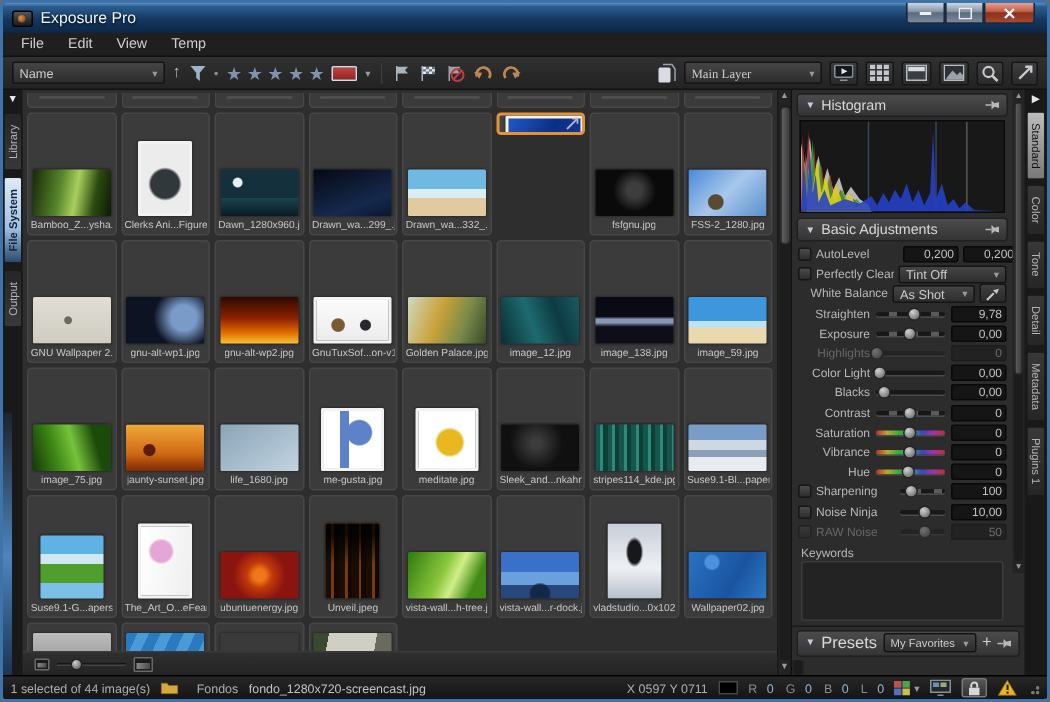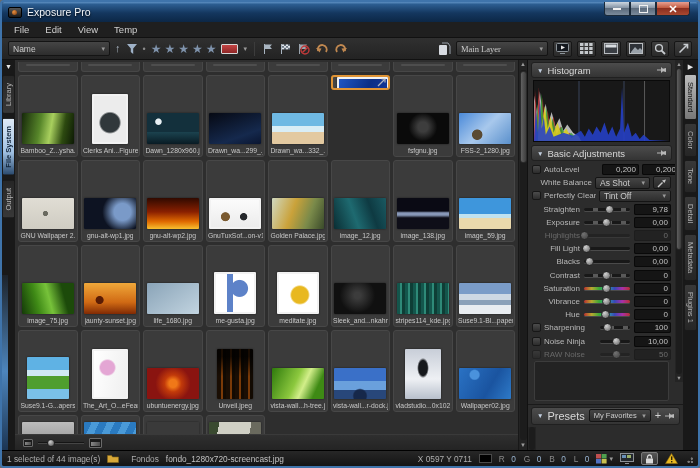--- a/index.html
+++ b/index.html
@@ -508,41 +508,41 @@
               </span>
           </div>
 
           <div class="arow hascb">
             <span class="cb"></span>
             <span class="alabel">AutoLevel</span>
             <span style="flex:1"></span>
             <span class="vbox">0,200</span>
             <span class="vbox">0,200</span>
           </div>
+          <div class="arow hascb">
+            <span class="cb"></span>
+            <span class="alabel">Perfectly Clear</span>
+            <span class="sel psel" style="height:12px;">
+              <span class="lbl">Tint Off</span>
+                <span class="arr">▾</span>
+            </span>
+          </div>
           <div class="arow">
             <span class="alabel" style="width:60px;">White Balance</span>
             <span class="sel psel" style="height:12px;">
               <span class="lbl">As Shot</span>
                 <span class="arr">▾</span>
             </span>
             <span class="tbtn dropper">
                 <svg width="10" height="10">
                   <path d="M1,9 L5.5,4.5" stroke="#c8c8c8" stroke-width="1.4"></path>
                   <path d="M5,2.5 L7.5,5 L9,1.5 Z" fill="#c8c8c8"></path>
                 </svg>
               </span>
           </div>
-          <div class="arow hascb">
-            <span class="cb"></span>
-            <span class="alabel">Perfectly Clear</span>
-            <span class="sel psel" style="height:12px;">
-              <span class="lbl">Tint Off</span>
-                <span class="arr">▾</span>
-            </span>
-          </div>
 
           <div>
               <div class="arow">
                 <span class="alabel">Straighten</span>
                 <div class="sl">
                   <div class="track ticks"></div>
                   <div class="handle" style="left: 57%;"></div>
                 </div>
                 <span class="vbox">9,78</span>
               </div>
@@ -556,21 +556,21 @@
               </div>
               <div class="arow dim">
                 <span class="alabel">Highlights</span>
                 <div class="sl">
                   <div class="track plain"></div>
                   <div class="handle" style="left: 4%;"></div>
                 </div>
                 <span class="vbox">0</span>
               </div>
               <div class="arow">
-                <span class="alabel">Fill Light</span>
+                <span class="alabel">Color Light</span>
                 <div class="sl">
                   <div class="track plain"></div>
                   <div class="handle" style="left: 8%;"></div>
                 </div>
                 <span class="vbox">0,00</span>
               </div>
               <div class="arow">
                 <span class="alabel">Blacks</span>
                 <div class="sl">
                   <div class="track plain"></div>
@@ -632,20 +632,21 @@
                 <span class="cb"></span>
                 <span class="alabel">RAW Noise</span>
                 <div class="sl">
                   <div class="track plain"></div>
                   <div class="handle" style="left: 55%;"></div>
                 </div>
                 <span class="vbox">50</span>
               </div>
             </div>
 
+          <div class="kwlabel">Keywords</div>
           <textarea class="kwbox" style=""></textarea>
         </div>
         <div class="psb" style="height:322px;">
           <span class="sarr">▲</span>
           <span class="strack">
               <span class="sthumb" style="height:182px;"></span>
             </span>
           <span class="sarr">▼</span>
         </div>
       </div>

